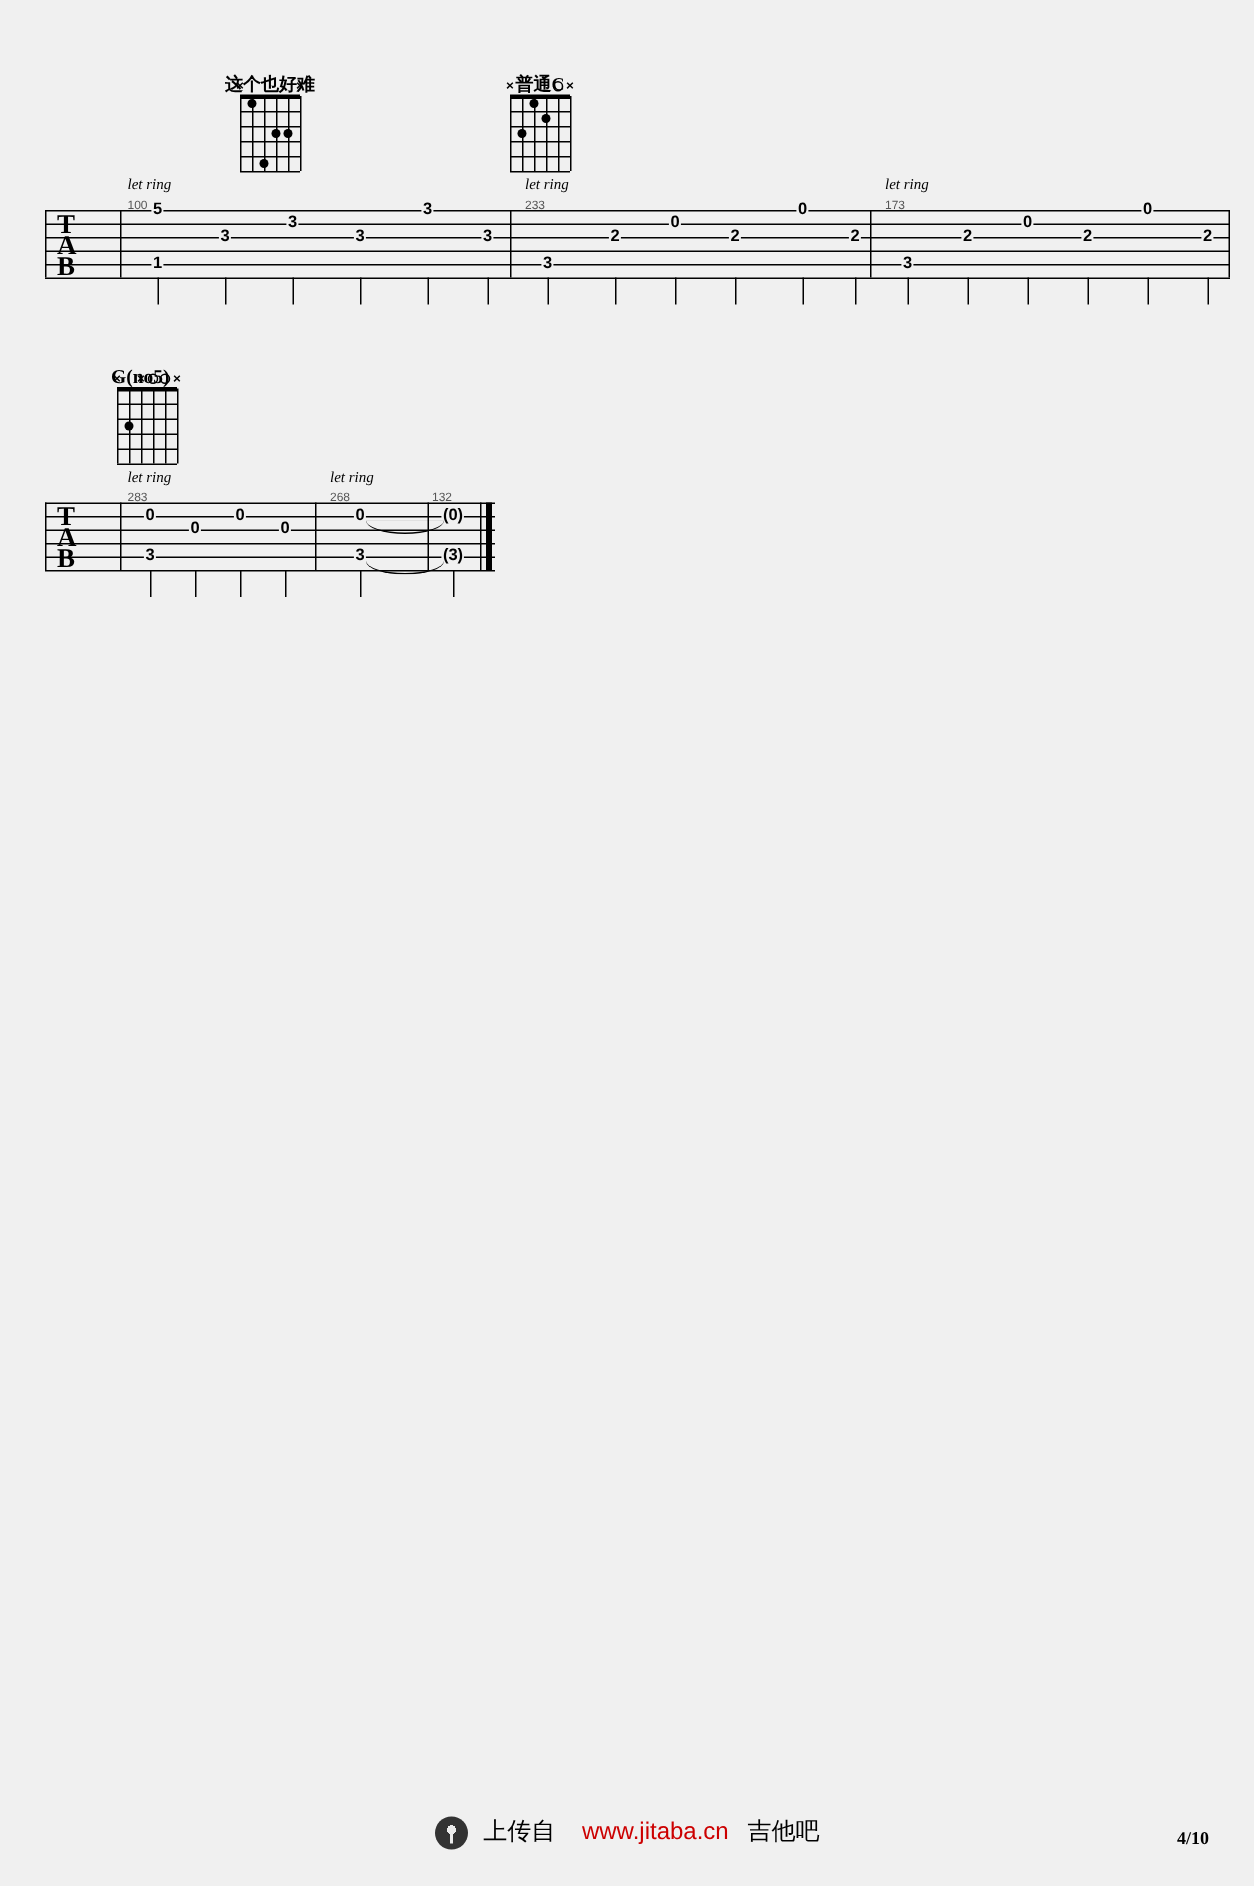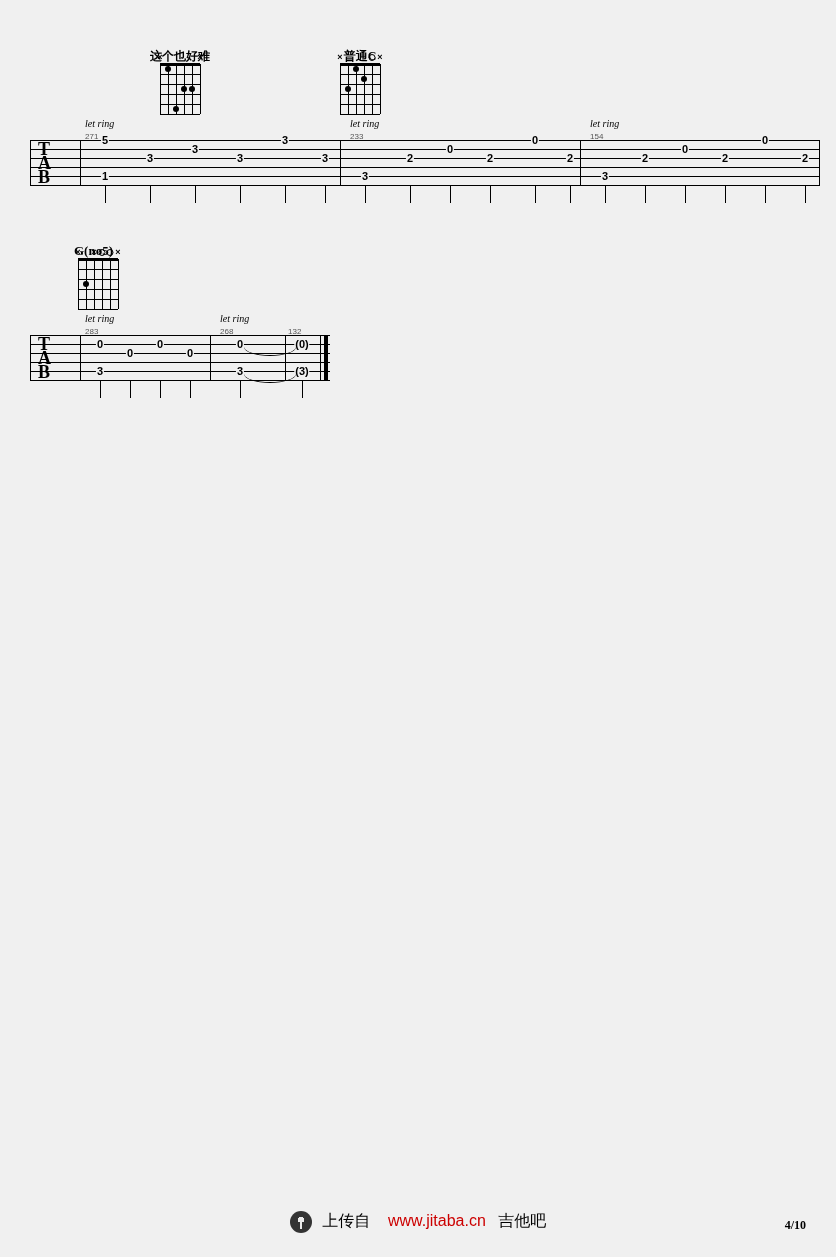--- a/index.html
+++ b/index.html
@@ -238,23 +238,23 @@
         <div class="cd-dot" style="left:24px; top:15px"></div>
         <div class="cd-dot" style="left:8px; top:25px"></div>
         <div class="cd-dot" style="left:16px; top:5px"></div>
       </div>
     </div>
 
     <div class="let-ring" style="left:55px; top:-12px;">let ring</div>
     <div class="let-ring" style="left:320px; top:-12px;">let ring</div>
     <div class="let-ring" style="left:560px; top:-12px;">let ring</div>
 
-    <div class="bar-num" style="left:55px; top:2px;">271</div>
+    <div class="bar-num" style="left:55px; top:2px;">100</div>
     <div class="bar-num" style="left:320px; top:2px;">233</div>
-    <div class="bar-num" style="left:560px; top:2px;">154</div>
+    <div class="bar-num" style="left:560px; top:2px;">173</div>
 
     <div class="staff" style="left:0; top:10px; width:790px; height:45px;">
       <div class="hline" style="top:0; left:0; width:790px;"></div>
       <div class="hline" style="top:9px; left:0; width:790px;"></div>
       <div class="hline" style="top:18px; left:0; width:790px;"></div>
       <div class="hline" style="top:27px; left:0; width:790px;"></div>
       <div class="hline" style="top:36px; left:0; width:790px;"></div>
       <div class="hline" style="top:45px; left:0; width:790px;"></div>
 
       <div class="vline" style="left:0; top:0; height:45px;"></div>

